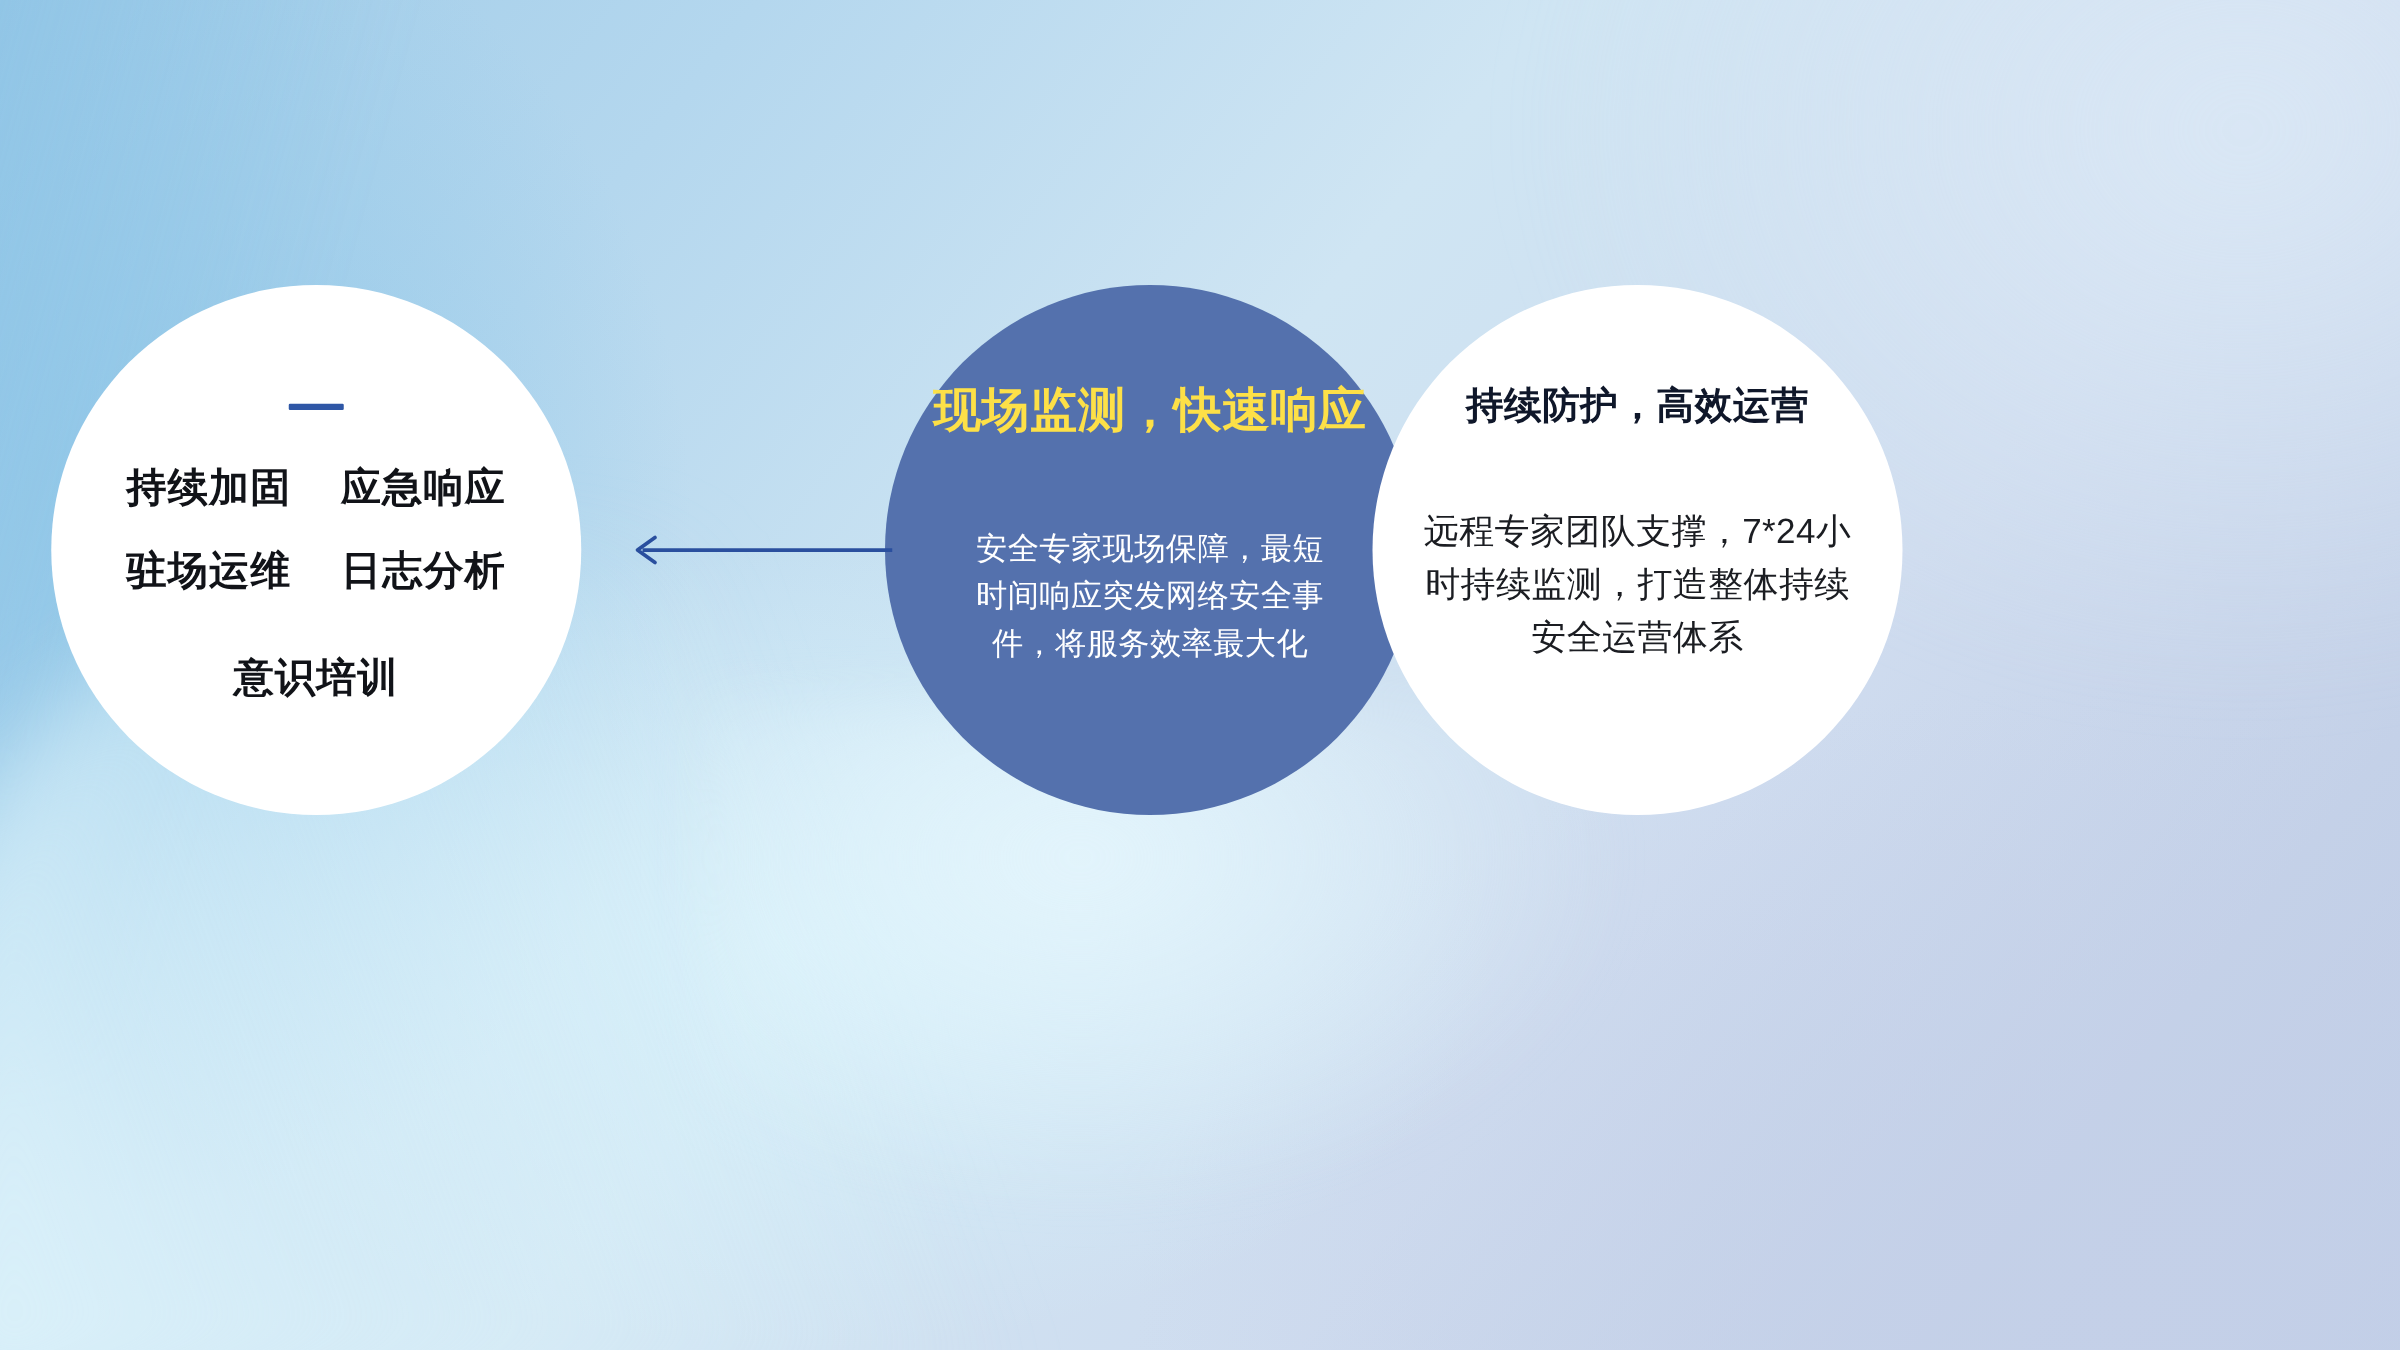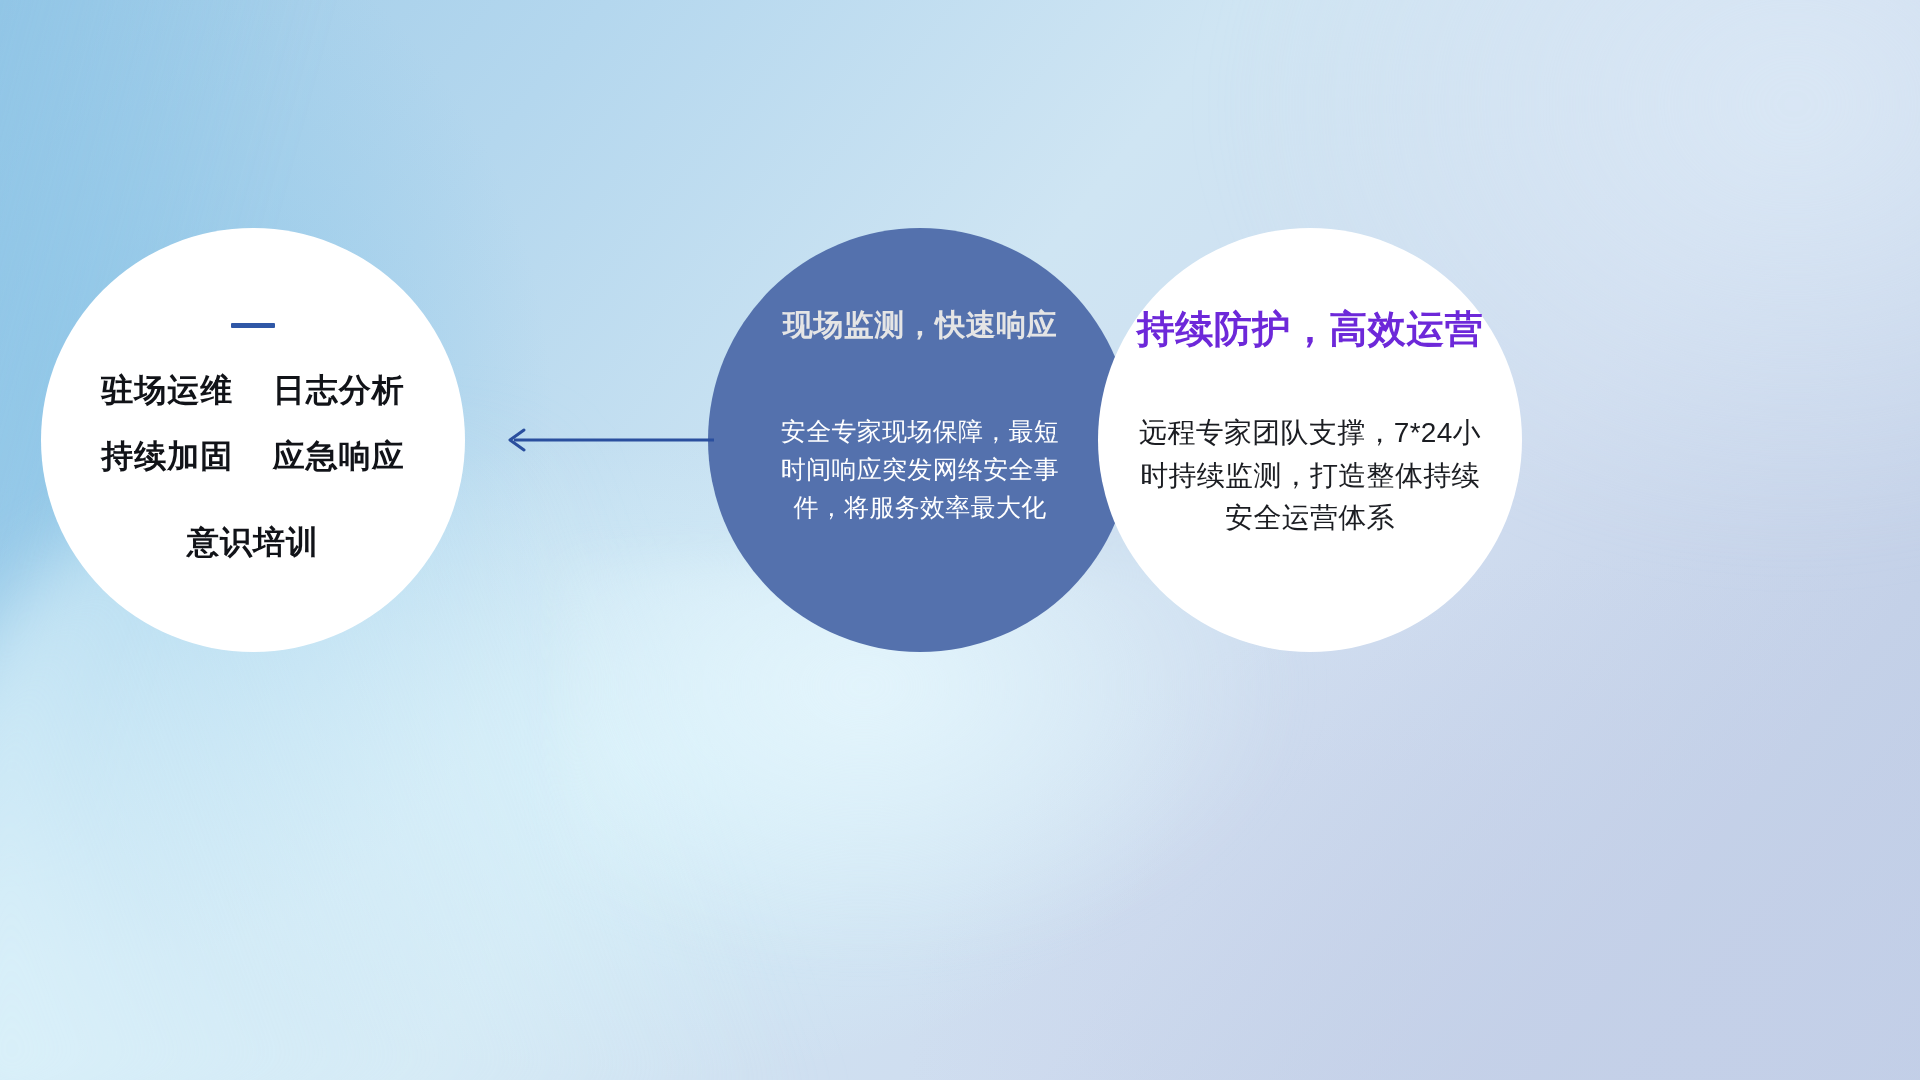--- a/index.html
+++ b/index.html
@@ -37,31 +37,31 @@
   #left-dash{width:44px;height:5px;background:#2f57a6;border-radius:1px;margin-bottom:46px;}
   .left-line{font-size:32px;font-weight:bold;color:#111318;letter-spacing:1px;
     line-height:1;margin:0 0 34px 0;white-space:pre;}
   .left-line:last-child{margin-bottom:0;margin-top:20px;}
 
   
   #circle-mid{left:708px;top:228px;width:424px;height:424px;background:#5471ad;}
   #mid-inner{position:absolute;left:0;top:0;width:100%;height:100%;
     display:flex;flex-direction:column;align-items:center;justify-content:flex-start;
     padding-top:82px;box-sizing:border-box;}
-  #mid-title{font-size:30px;font-weight:bold;color:#e5e5e5;white-space:nowrap;
+  #mid-title{font-size:38px;font-weight:bold;color:#fde047;white-space:nowrap;
     letter-spacing:0.5px;line-height:1;}
   #mid-body{margin-top:72px;width:300px;text-align:center;color:#ffffff;
     font-size:25px;line-height:1.52;letter-spacing:0.3px;}
 
   
   #circle-right{left:1098px;top:228px;width:424px;height:424px;background:#ffffff;}
   #right-inner{position:absolute;left:0;top:0;width:100%;height:100%;
     display:flex;flex-direction:column;align-items:center;justify-content:flex-start;
     padding-top:82px;box-sizing:border-box;}
-  #right-title{font-size:38px;font-weight:bold;color:#6d28d9;white-space:nowrap;
+  #right-title{font-size:30px;font-weight:bold;color:#0f172a;white-space:nowrap;
     letter-spacing:0.5px;line-height:1;}
   #right-body{margin-top:64px;width:352px;text-align:center;color:#1b1d22;
     font-size:28px;line-height:1.52;letter-spacing:0.3px;}
 
   
   #arrow{position:absolute;left:488px;top:418px;width:226px;height:44px;}
 </style>
 </head>
 <body>
 
@@ -80,22 +80,22 @@
   </div>
 
   <svg id="arrow" viewBox="0 0 226 44">
     <line x1="226" y1="22" x2="26" y2="22" stroke="#2a4f9e" stroke-width="3"></line>
     <polyline points="36,12 22,22 36,32" fill="none" stroke="#2a4f9e" stroke-width="3" stroke-linecap="round" stroke-linejoin="round"></polyline>
   </svg>
 
   <div class="circle" id="circle-left">
     <div id="left-inner">
       <div id="left-dash"></div>
+      <p class="left-line">持续加固    应急响应</p>
       <p class="left-line">驻场运维    日志分析</p>
-      <p class="left-line">持续加固    应急响应</p>
       <p class="left-line">意识培训</p>
     </div>
   </div>
 
   <div class="circle" id="circle-right">
     <div id="right-inner">
       <div id="right-title">持续防护，高效运营</div>
       <div id="right-body">远程专家团队支撑，7*24小时持续监测，打造整体持续安全运营体系</div>
     </div>
   </div>

